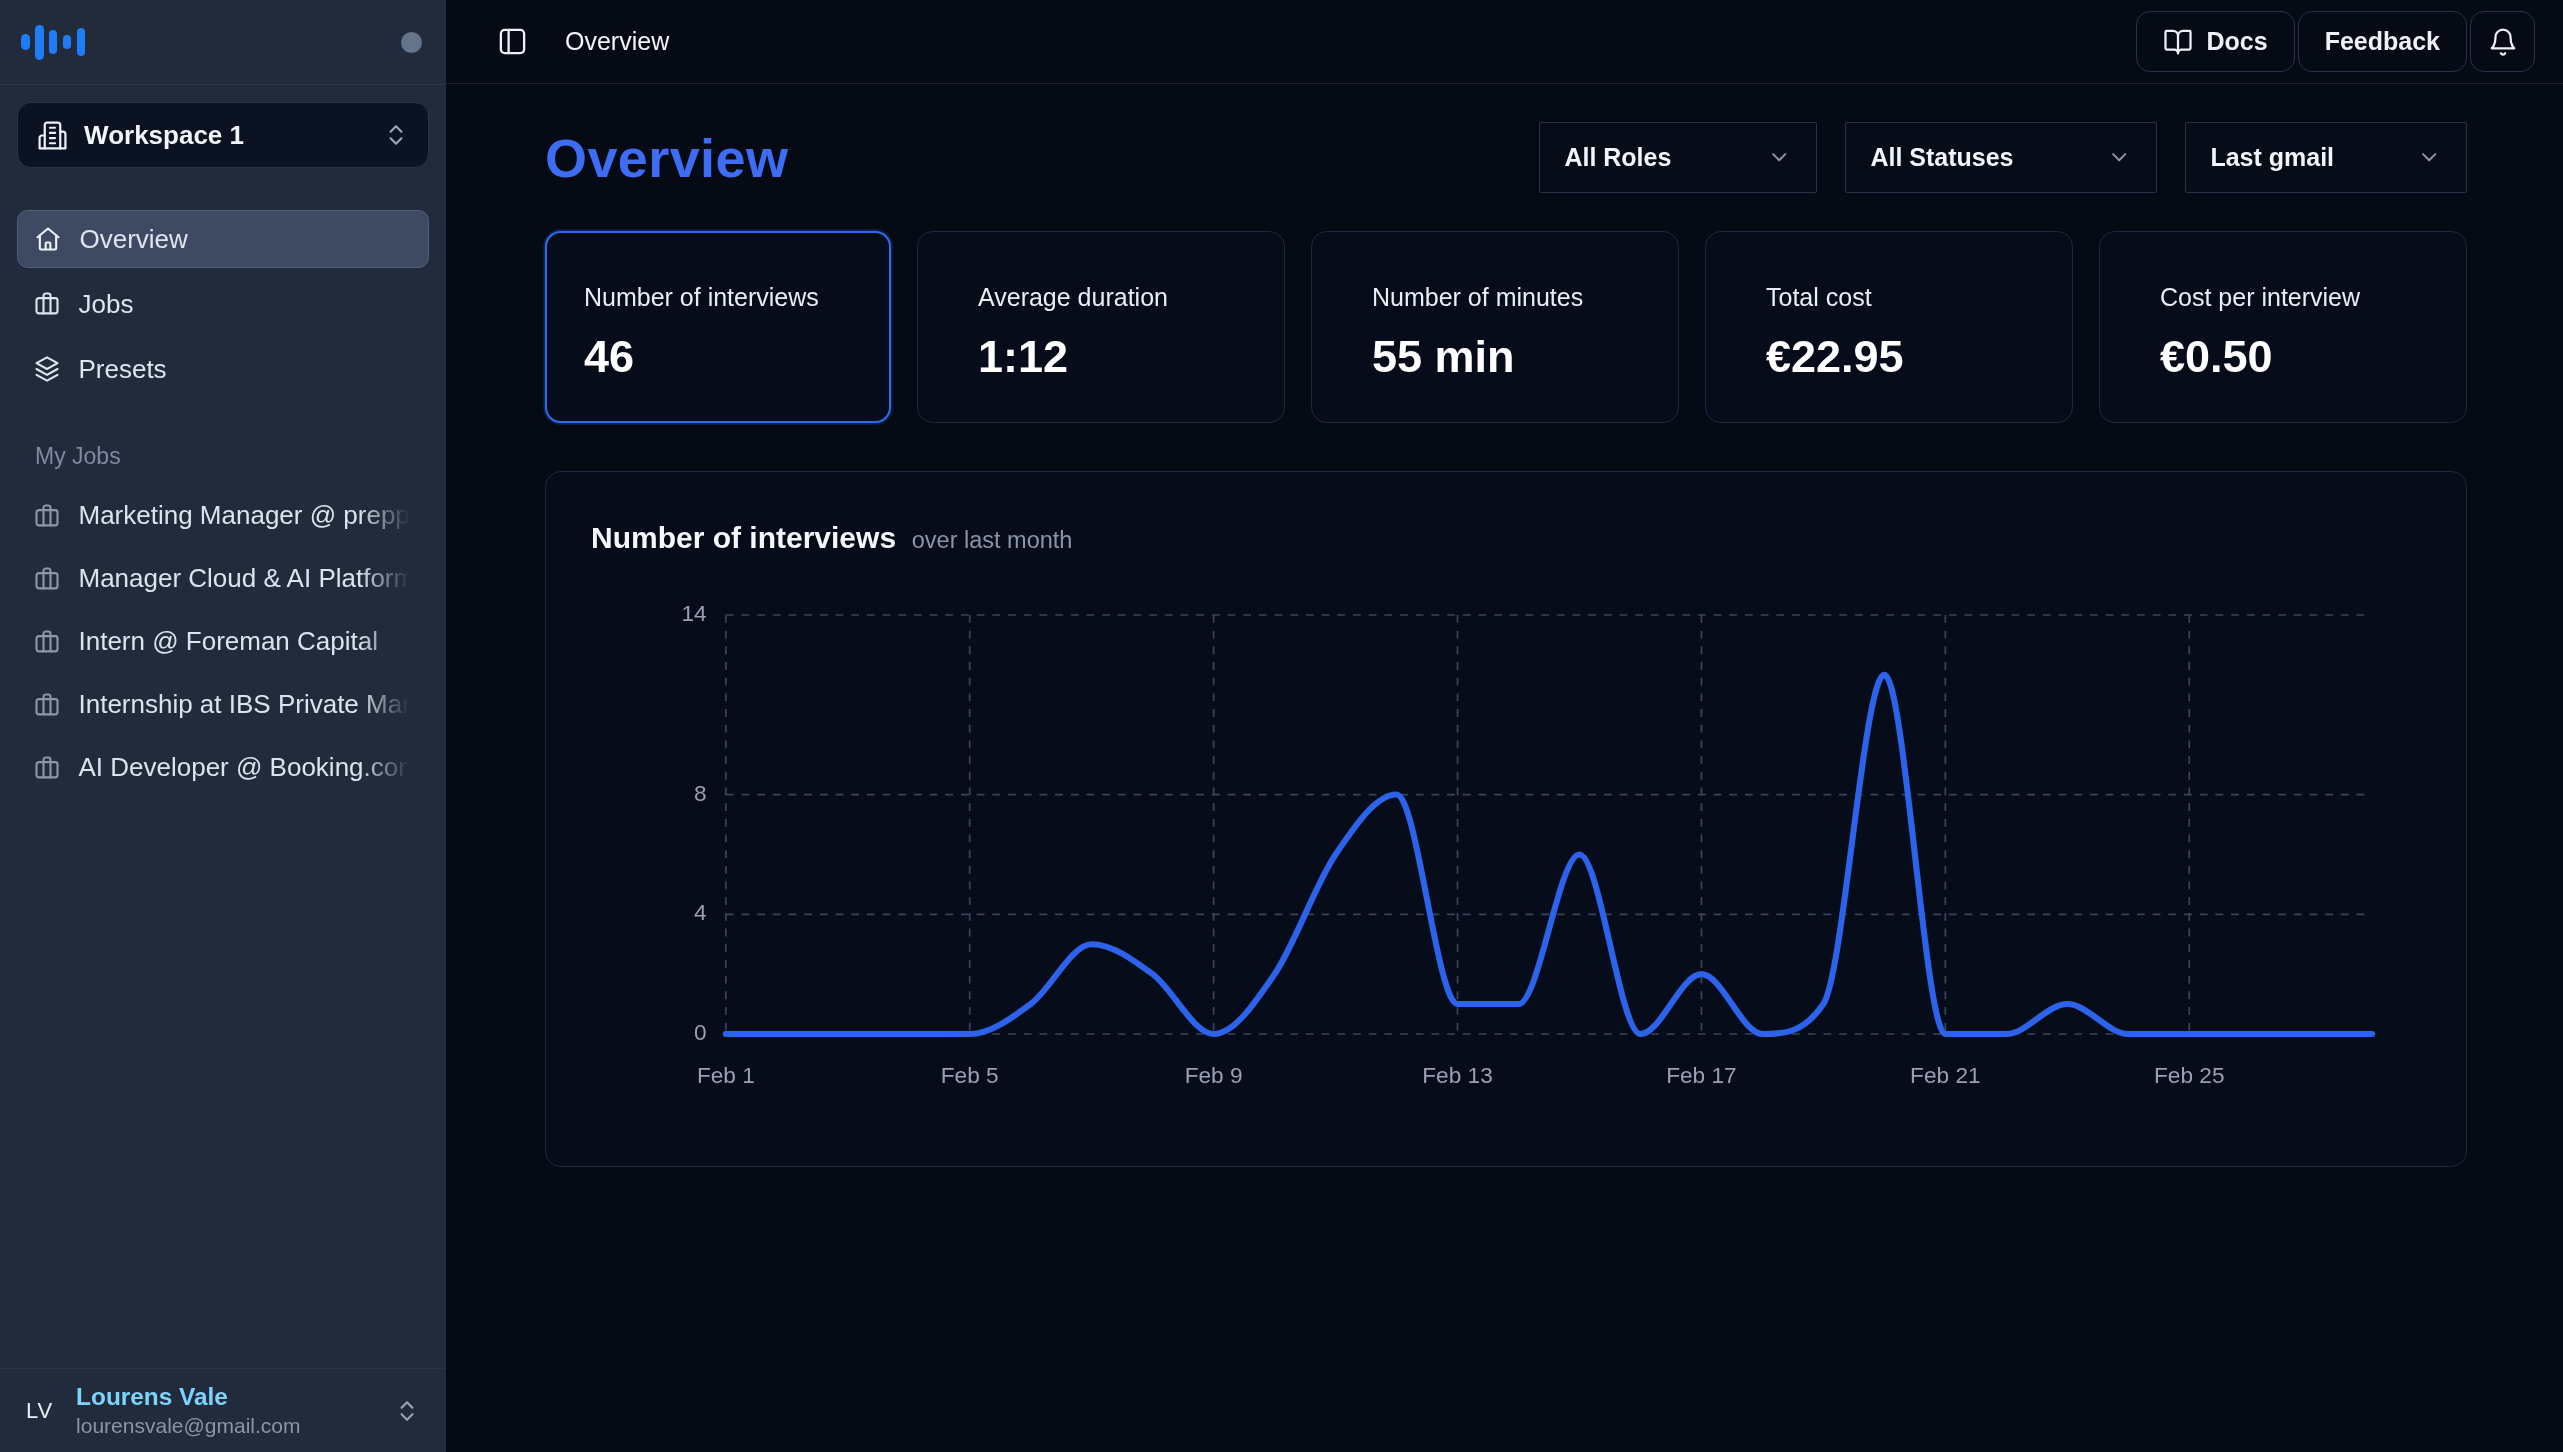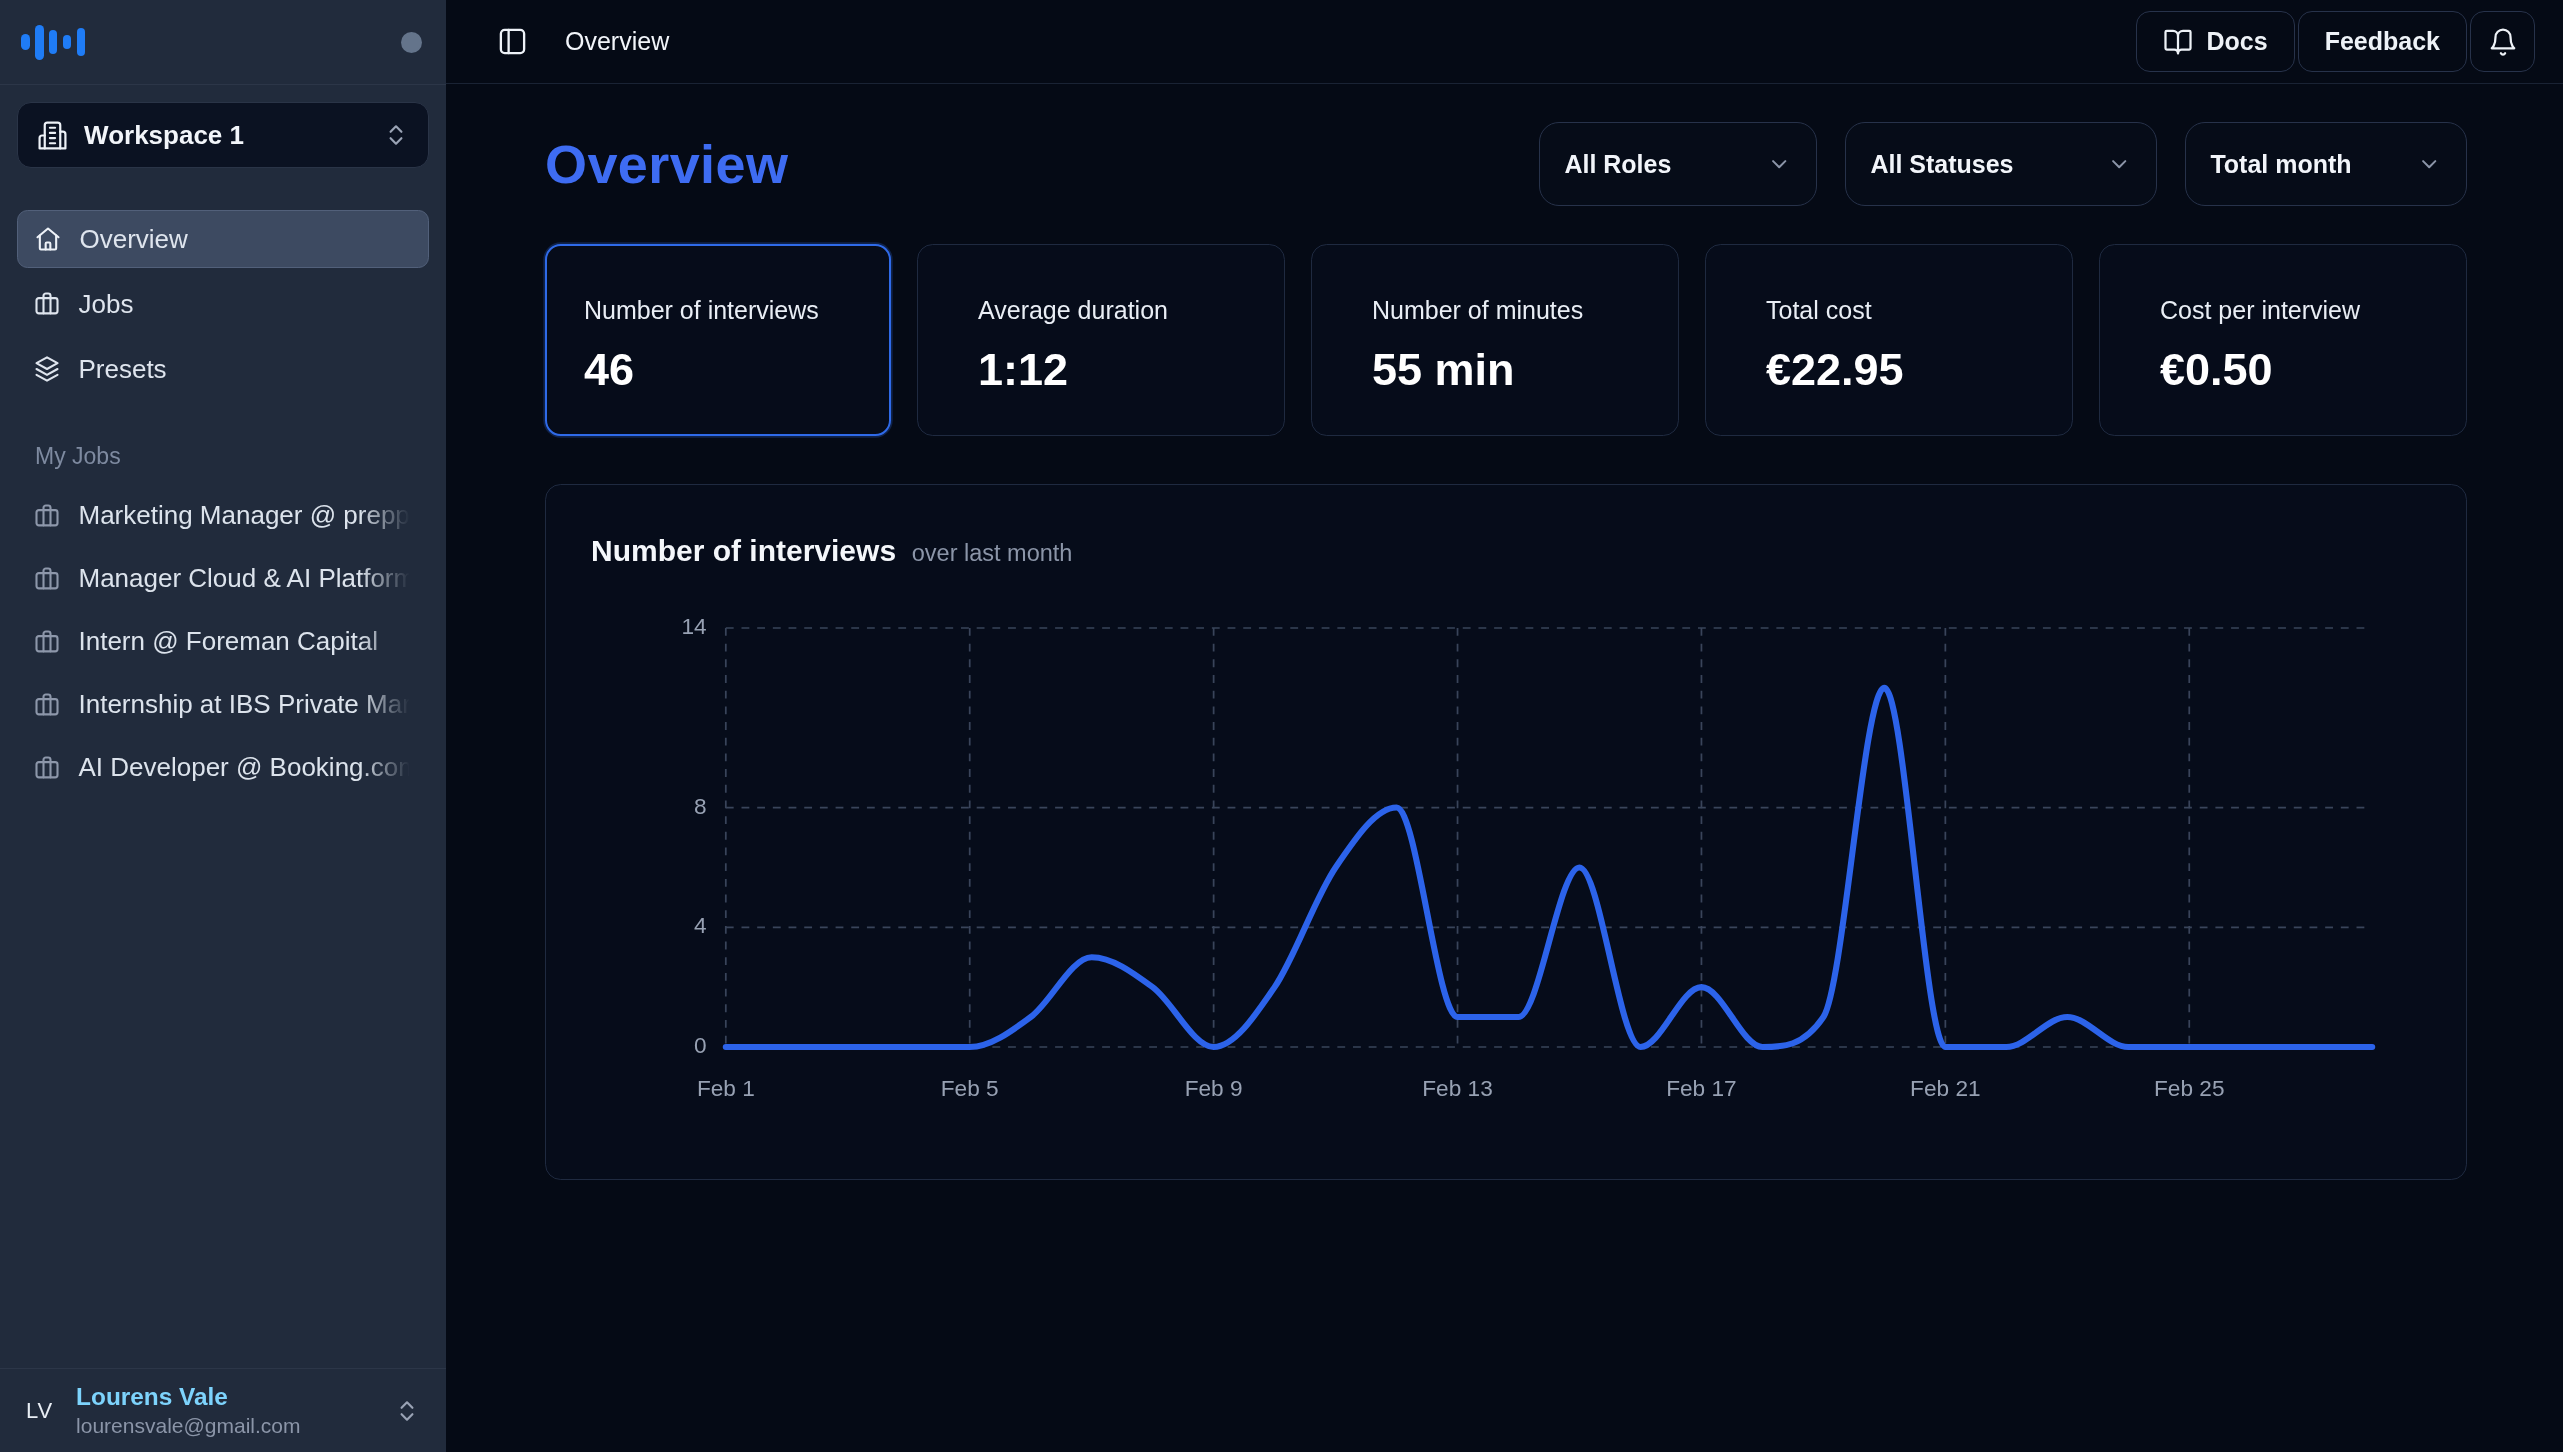--- a/index.html
+++ b/index.html
@@ -34,21 +34,21 @@
   .topbar { height:84px; min-height:84px; display:flex; align-items:center; padding:0 28px 0 51px; border-bottom:1.7px solid #1a2334; }
   .crumb { margin-left:37px; font-size:25px; color:#f2f5fa; }
   .topbar-right { margin-left:auto; display:flex; align-items:center; gap:3px; }
   .tb-btn { height:61px; border:1.7px solid #27324a; border-radius:14px; background:transparent; color:#eef2f7; display:flex; align-items:center; gap:14px; padding:0 26px; font-size:25px; font-weight:600; cursor:pointer; }
   .tb-btn.icon-only { width:65px; justify-content:center; padding:0; }
 
   .content { flex:1; padding:38px 96px 0 99px; position:relative; }
   .page-head { display:flex; align-items:center; }
   .page-title { font-size:54px; font-weight:600; color:#3e6cf2; letter-spacing:0.4px; }
   .filters { margin-left:auto; display:flex; gap:28px; }
-  .select { height:84px; border:1.7px solid #27324a; border-radius:20px; display:flex; align-items:center; gap:35px; padding:0 24.4px; background:#060c18; cursor:pointer; }
+  .select { height:71px; border:1.7px solid #27324a; border-radius:2px; display:flex; align-items:center; gap:35px; padding:0 24.4px; background:#060c18; cursor:pointer; }
   .select .sel-value { font-size:25px; font-weight:600; color:#f2f5fa; }
   .select svg { margin-left:auto; }
   .f-roles { width:278px; } .f-status { width:312px; } .f-range { width:282px; }
 
   .stats-row { margin-top:38px; display:flex; gap:26px; }
   .stat-card { flex:1; height:192px; background:#060c1a; border:1.7px solid #1f2a40; border-radius:15.7px; padding:51px 38px 0 60px; cursor:pointer; }
   .stat-card.selected { border:2.6px solid #2f6ae8; box-shadow:0 0 0 1.7px rgba(47,106,232,.25); padding:50px 37px 0 37px; }
   .stat-label { font-size:25px; color:#e9eef5; }
   .stat-value { margin-top:19px; font-size:45px; font-weight:700; color:#ffffff; }
 
@@ -214,21 +214,21 @@
                 <path d="m6 9 6 6 6-6"></path>
               </svg>
           </div>
           <div class="select f-status">
             <span class="sel-value">All Statuses</span>
             <svg width="24.4" height="24.4" viewBox="0 0 24 24" fill="none" stroke="#8b95a8" stroke-width="2" stroke-linecap="round" stroke-linejoin="round">
                 <path d="m6 9 6 6 6-6"></path>
               </svg>
           </div>
           <div class="select f-range">
-            <span class="sel-value">Total month</span>
+            <span class="sel-value">Last gmail</span>
             <svg width="24.4" height="24.4" viewBox="0 0 24 24" fill="none" stroke="#8b95a8" stroke-width="2" stroke-linecap="round" stroke-linejoin="round">
                 <path d="m6 9 6 6 6-6"></path>
               </svg>
           </div>
         </div>
       </div>
 
       <div class="stats-row">
         <div class="stat-card selected">
           <div class="stat-label">Number of interviews</div>

